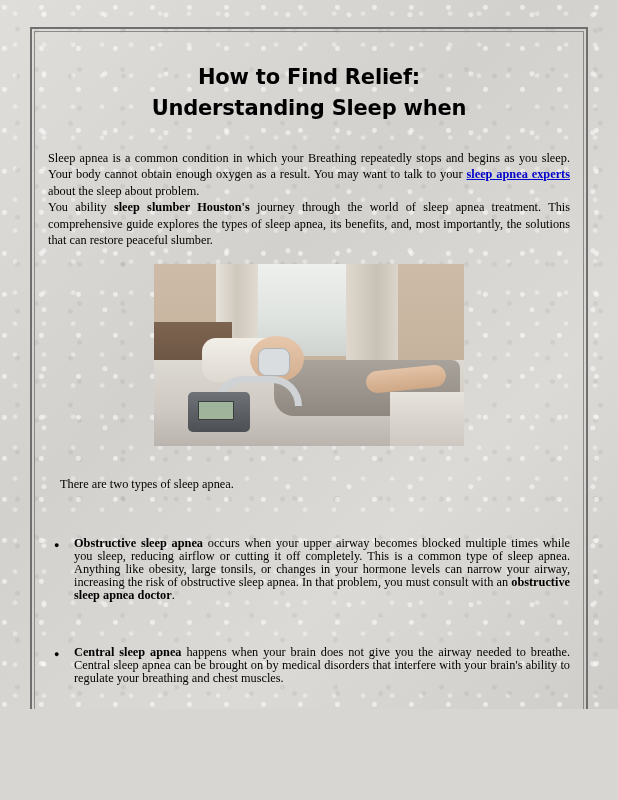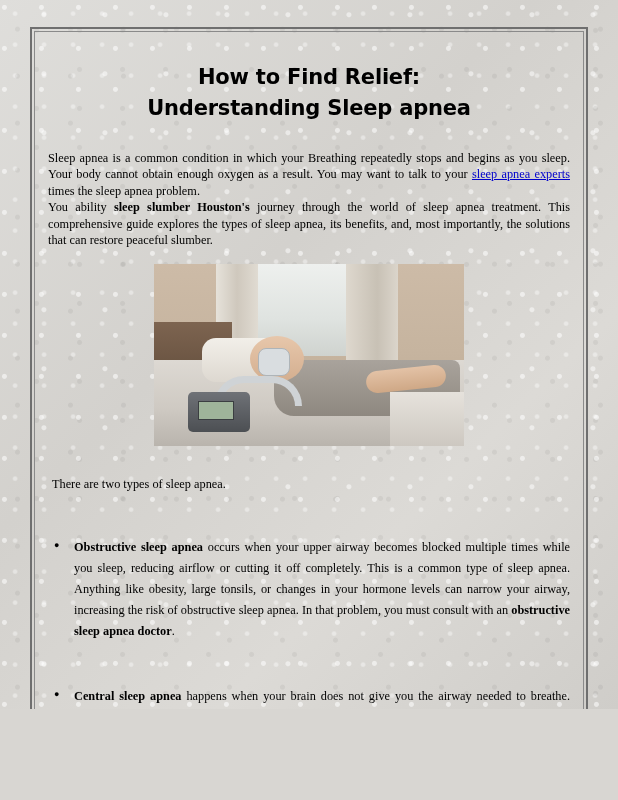--- a/index.html
+++ b/index.html
@@ -66,31 +66,31 @@
   }
   .title .line {
     display: block;
   }
   .body-text {
     font-family: "Liberation Serif", serif;
     font-size: 12.3px;
     line-height: 16.4px;
     color: #000;
     text-align: justify;
-    margin: 4px;
+    margin: 12px;
   }
   .para {
     margin: 0 0 0 0;
   }
   .para.first {
     margin-top: 26px;
   }
   a.link {
     color: #0000cc;
-    font-weight: normal;
+    font-weight: bold;
     text-decoration: underline;
   }
   .b {
     font-weight: bold;
   }
   .figure {
     margin: 16px 0 0 0;
     text-align: center;
   }
   .photo {
@@ -195,21 +195,21 @@
     list-style: none;
     margin: 14px 0 0 0;
     padding: 0;
   }
   ul.bullets li {
     position: relative;
     padding-left: 26px;
     margin-bottom: 16px;
     font-family: "Liberation Serif", serif;
     font-size: 12.3px;
-    line-height: 21px;
+    line-height: 13px;
     text-align: justify;
     color: #000;
     margin-top: 44px;
   }
   ul.bullets li::before {
     content: "\25CF";
     position: absolute;
     left: 6px;
     top: -1px;
     font-size: 9px;
@@ -221,24 +221,24 @@
 <body>
 
 <div class="page">
   <div class="frame-outer"></div>
   <div class="frame-inner"></div>
 
   <div class="content">
 
     <h1 class="title">
       <span class="line">How to Find Relief:</span>
-      <span class="line">Understanding Sleep apnea</span>
+      <span class="line">Understanding Sleep when</span>
     </h1>
 
-    <p class="body-text para first"><span>Sleep apnea is a common condition in which your Breathing repeatedly stops and begins as you sleep. Your body cannot obtain enough oxygen as a result. You may want to talk to your </span><a class="link" href="#">sleep apnea experts</a><span> times the sleep apnea problem.</span></p>
+    <p class="body-text para first"><span>Sleep apnea is a common condition in which your Breathing repeatedly stops and begins as you sleep. Your body cannot obtain enough oxygen as a result. You may want to talk to your </span><a class="link" href="#">sleep apnea experts</a><span> about the sleep about problem.</span></p>
 
     <p class="body-text para"><span>You ability </span><span class="b">sleep slumber Houston's</span><span> journey through the world of sleep apnea treatment. This comprehensive guide explores the types of sleep apnea,  its benefits, and, most importantly, the solutions that can restore peaceful slumber.</span></p>
 
     <div class="figure">
       <div class="photo" role="img">
         <div class="wall"></div>
         <div class="window"></div>
         <div class="curtain-l"></div>
         <div class="curtain-r"></div>
         <div class="headboard"></div>

